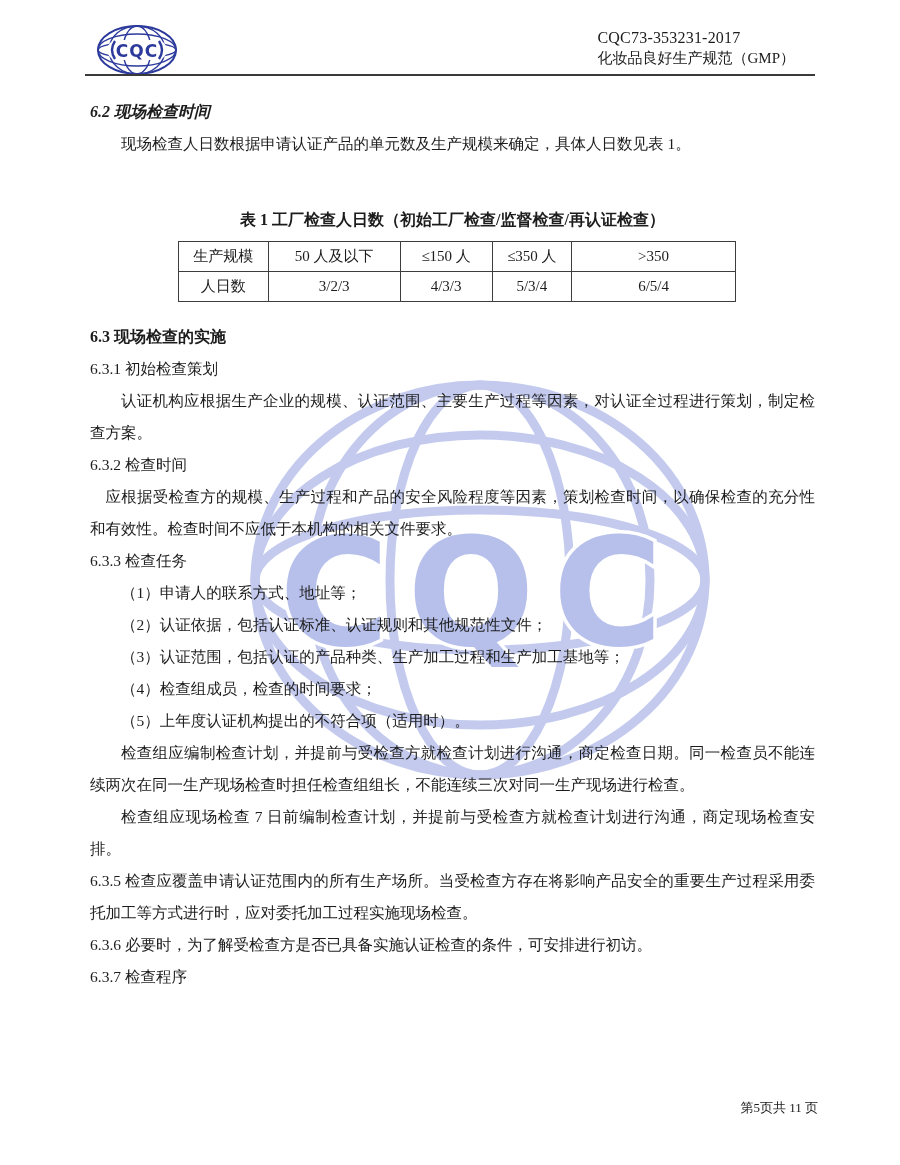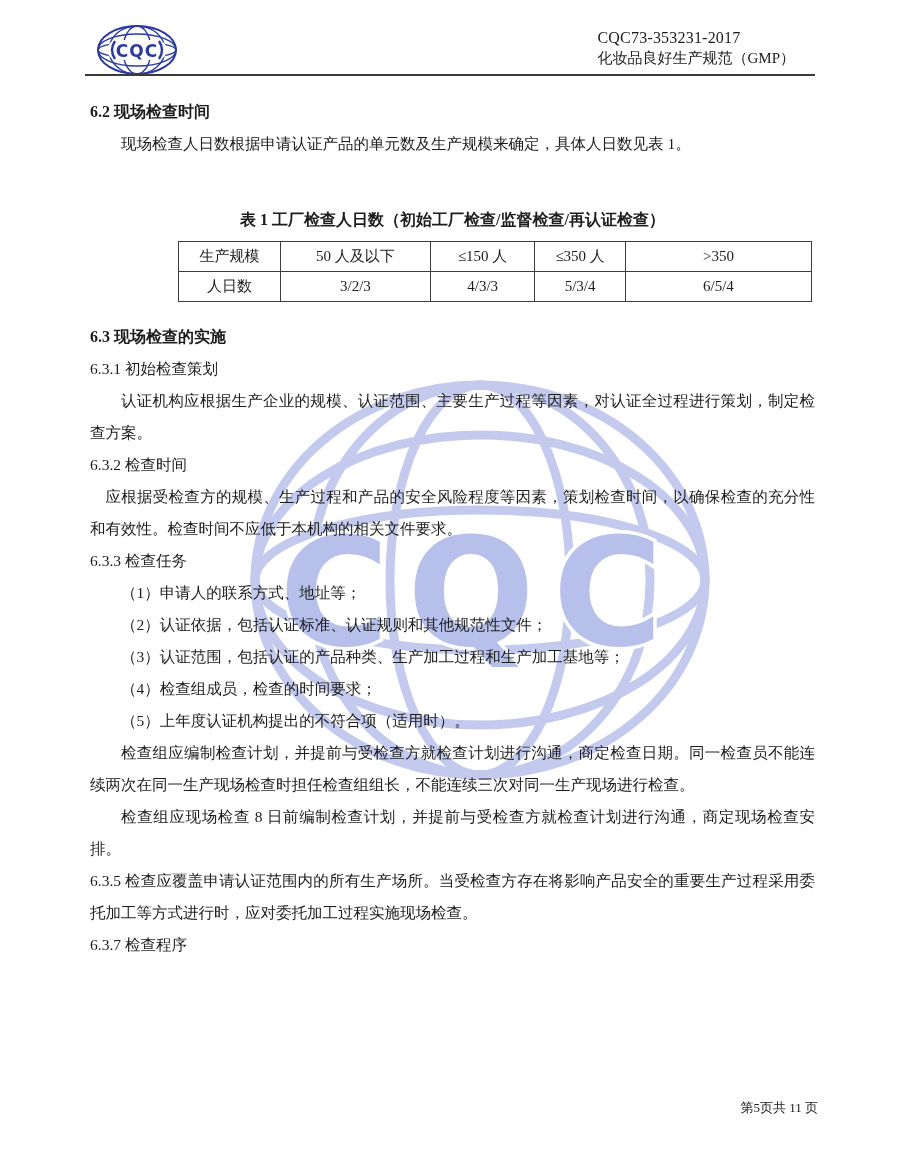--- a/index.html
+++ b/index.html
@@ -49,30 +49,30 @@
   
   .main {
     position: relative;
     z-index: 2;
     padding: 0 85px 0 90px;
     font-size: 15.5px;
     text-align: justify;
   }
   .line { line-height: 32px; margin: 0; }
   .sec-heading { font-weight: bold; font-size: 16px; }
-  .mt20 { margin-top: 20px; }
+  .mt20 { margin-top: 20px; font-style: italic; }
   .mt6  { margin-top: 6px; }
   .indent2 { text-indent: 2em; }
   .indent1 { text-indent: 1em; }
   .tbl-title { text-align: center; font-weight: bold; font-size: 16px; margin-top: 44px; }
 
   table.staffing {
     border-collapse: collapse;
     table-layout: fixed;
-    width: 634px;
+    width: 558px;
     margin: 5px 0 19px 88px;
     text-align: center;
   }
   table.staffing td {
     border: 1.5px solid #3d3d3d;
     height: 29px;
     font-size: 15px;
     padding: 0 2px;
     text-align: center;
     text-indent: 0;
@@ -170,22 +170,23 @@
 
     <div class="line">6.3.3 检查任务</div>
     <div class="line indent2">（1）申请人的联系方式、地址等；</div>
     <div class="line indent2">（2）认证依据，包括认证标准、认证规则和其他规范性文件；</div>
     <div class="line indent2">（3）认证范围，包括认证的产品种类、生产加工过程和生产加工基地等；</div>
     <div class="line indent2">（4）检查组成员，检查的时间要求；</div>
     <div class="line indent2">（5）上年度认证机构提出的不符合项（适用时）。</div>
 
 
     <p class="line indent2">检查组应编制检查计划，并提前与受检查方就检查计划进行沟通，商定检查日期。同一检查员不能连续两次在同一生产现场检查时担任检查组组长，不能连续三次对同一生产现场进行检查。</p>
-    <p class="line indent2">检查组应现场检查 8 日前编制检查计划，并提前与受检查方就检查计划进行沟通，商定现场检查安排。</p>
+    <p class="line indent2">检查组应现场检查 7 日前编制检查计划，并提前与受检查方就检查计划进行沟通，商定现场检查安排。</p>
 
     <p class="line">6.3.5 检查应覆盖申请认证范围内的所有生产场所。当受检查方存在将影响产品安全的重要生产过程采用委托加工等方式进行时，应对委托加工过程实施现场检查。</p>
+    <p class="line">6.3.6 必要时，为了解受检查方是否已具备实施认证检查的条件，可安排进行初访。</p>
     <div class="line">6.3.7 检查程序</div>
 
   </div>
 
   <div class="footer">第5页共 11 页</div>
 
 </div>
 
 </body></html>

